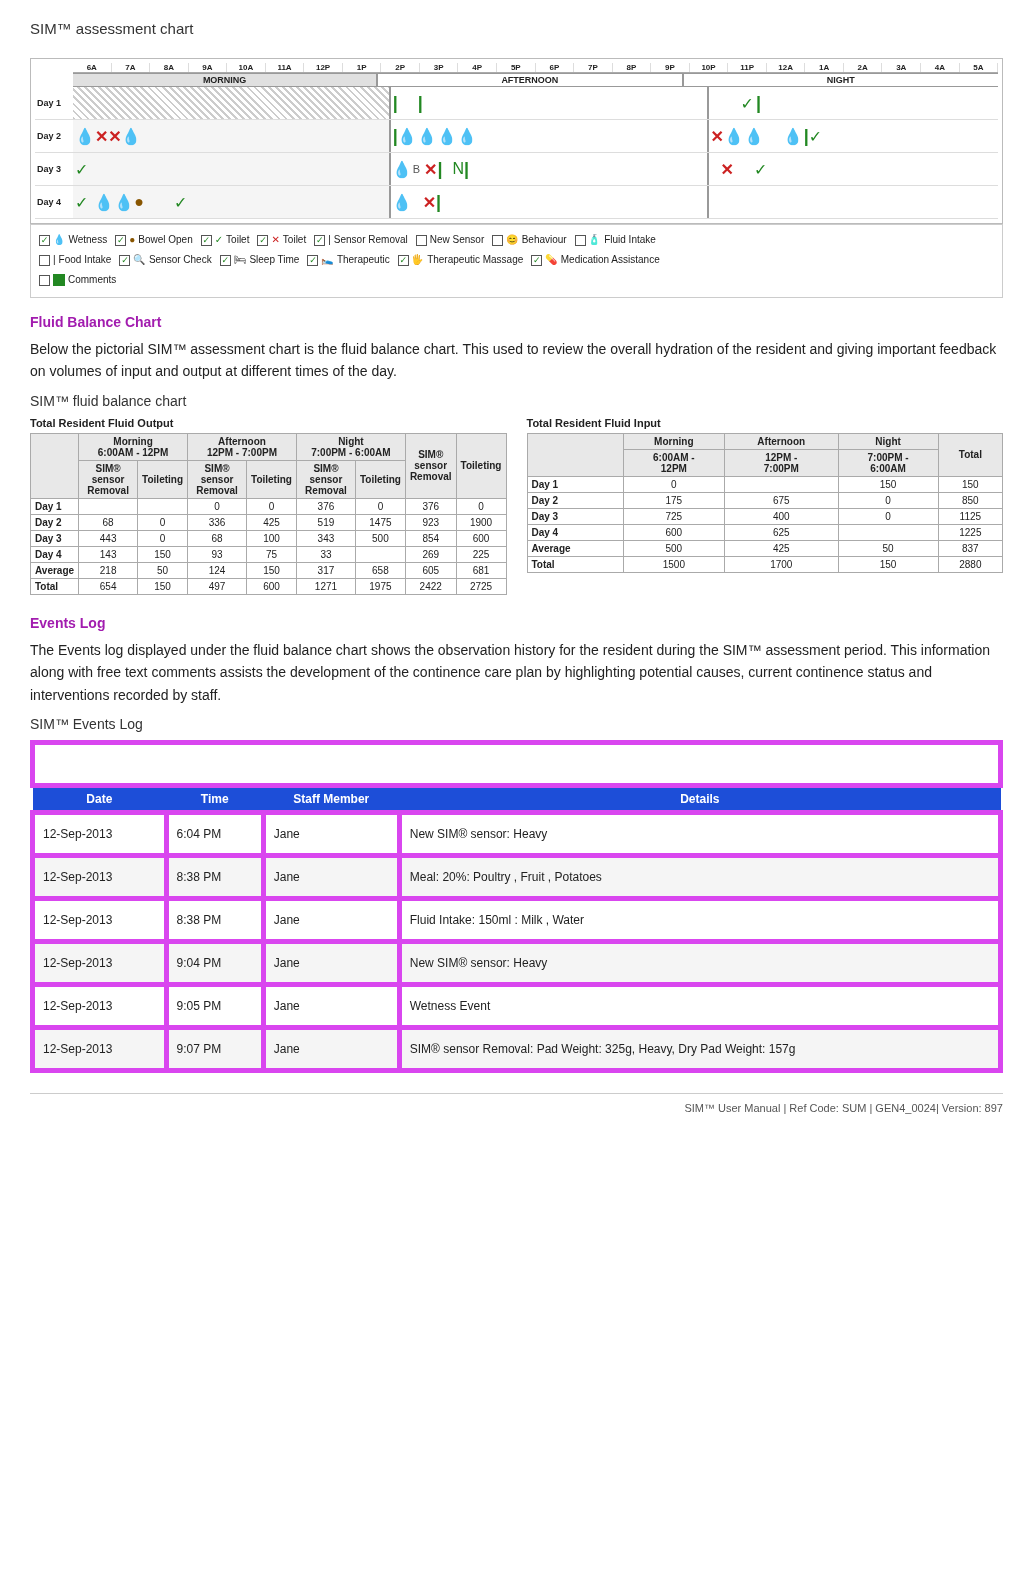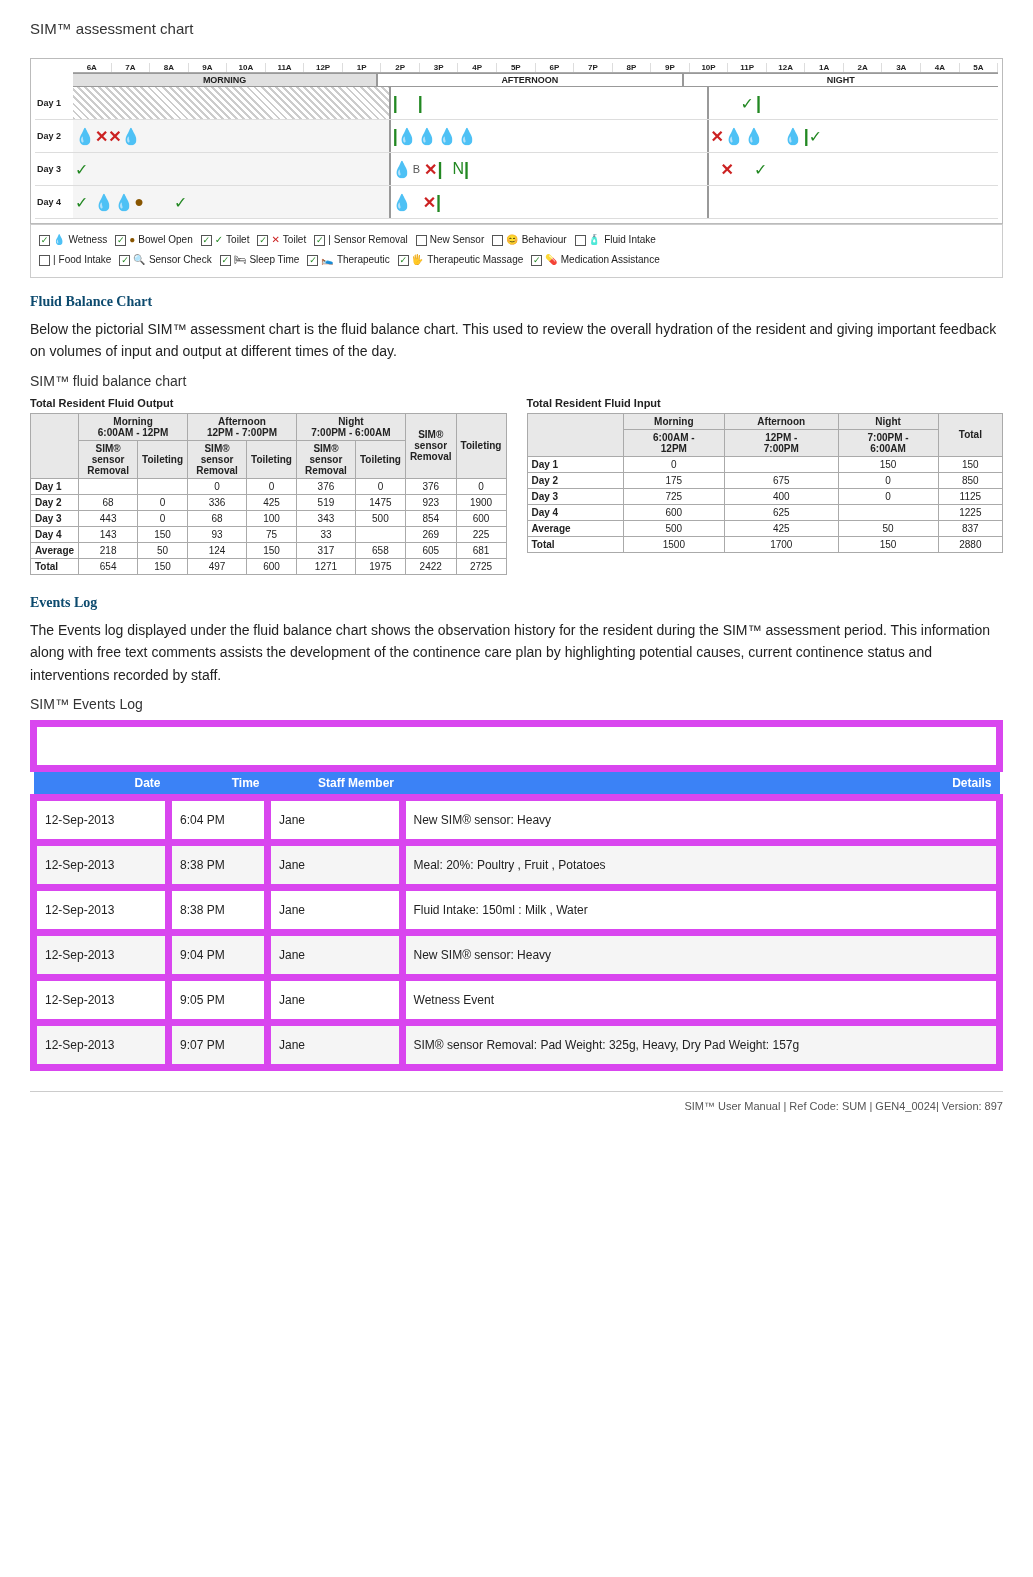--- a/index.html
+++ b/index.html
@@ -72,23 +72,22 @@
     .checked::after {
       content: '✓';
       color: #228822;
       font-size: 9px;
     }
 
     
     .section-heading {
       font-size: 14px;
       font-weight: bold;
-      color: #0c4a6e;
+      color: #a21caf;
       margin: 16px 0 8px 0;
-      font-family: Liberation Serif, serif;
     }
 
     .section-text {
       font-size: 14px;
       line-height: 1.6;
       margin-bottom: 10px;
       color: #222;
     }
 
     .subsection-title {
@@ -150,29 +149,29 @@
       color: #fff;
     }
 
     .events-table-header-row td {
       padding: 5px 8px;
       font-weight: bold;
       font-size: 12px;
     }
 
     .events-table th {
-      background: #3b82f6;
+      background: #1d4ed8;
       color: #fff;
       padding: 4px 8px;
-      text-align: right;
+      text-align: center;
       font-size: 12px;
     }
 
     .events-table td {
-      border: 7px solid #d946ef;
+      border: 5px solid #d946ef;
       padding: 12px 8px;
     }
 
     .events-table tr:nth-child(even) td {
       background: #f5f5f5;
     }
 
     .events-table tr:nth-child(odd) td {
       background: #fff;
     }
@@ -456,20 +455,27 @@
     </div>
     <div class="legend-item">
       <span class="checkbox-icon checked"></span>
       <span>🖐</span>
       <span>Therapeutic Massage</span>
     </div>
     <div class="legend-item">
       <span class="checkbox-icon checked"></span>
       <span>💊</span>
       <span>Medication Assistance</span>
+    </div>
+  </div>
+  <div class="legend-row">
+    <div class="legend-item">
+      <span class="checkbox-icon"></span>
+      <span style="color:#228822; background:#228822; width:12px; height:12px; display:inline-block; border:1px solid #228822;"></span>
+      <span>Comments</span>
     </div>
   </div>
 </div>
 
 <div class="section-heading">Fluid Balance Chart</div>
 
 <p class="section-text">Below the pictorial SIM™ assessment chart is the fluid balance chart.  This used to review the overall hydration of the resident and giving important feedback on volumes of input and output at different times of the day.</p>
 
 <div class="subsection-title">SIM™ fluid balance chart</div>
 

